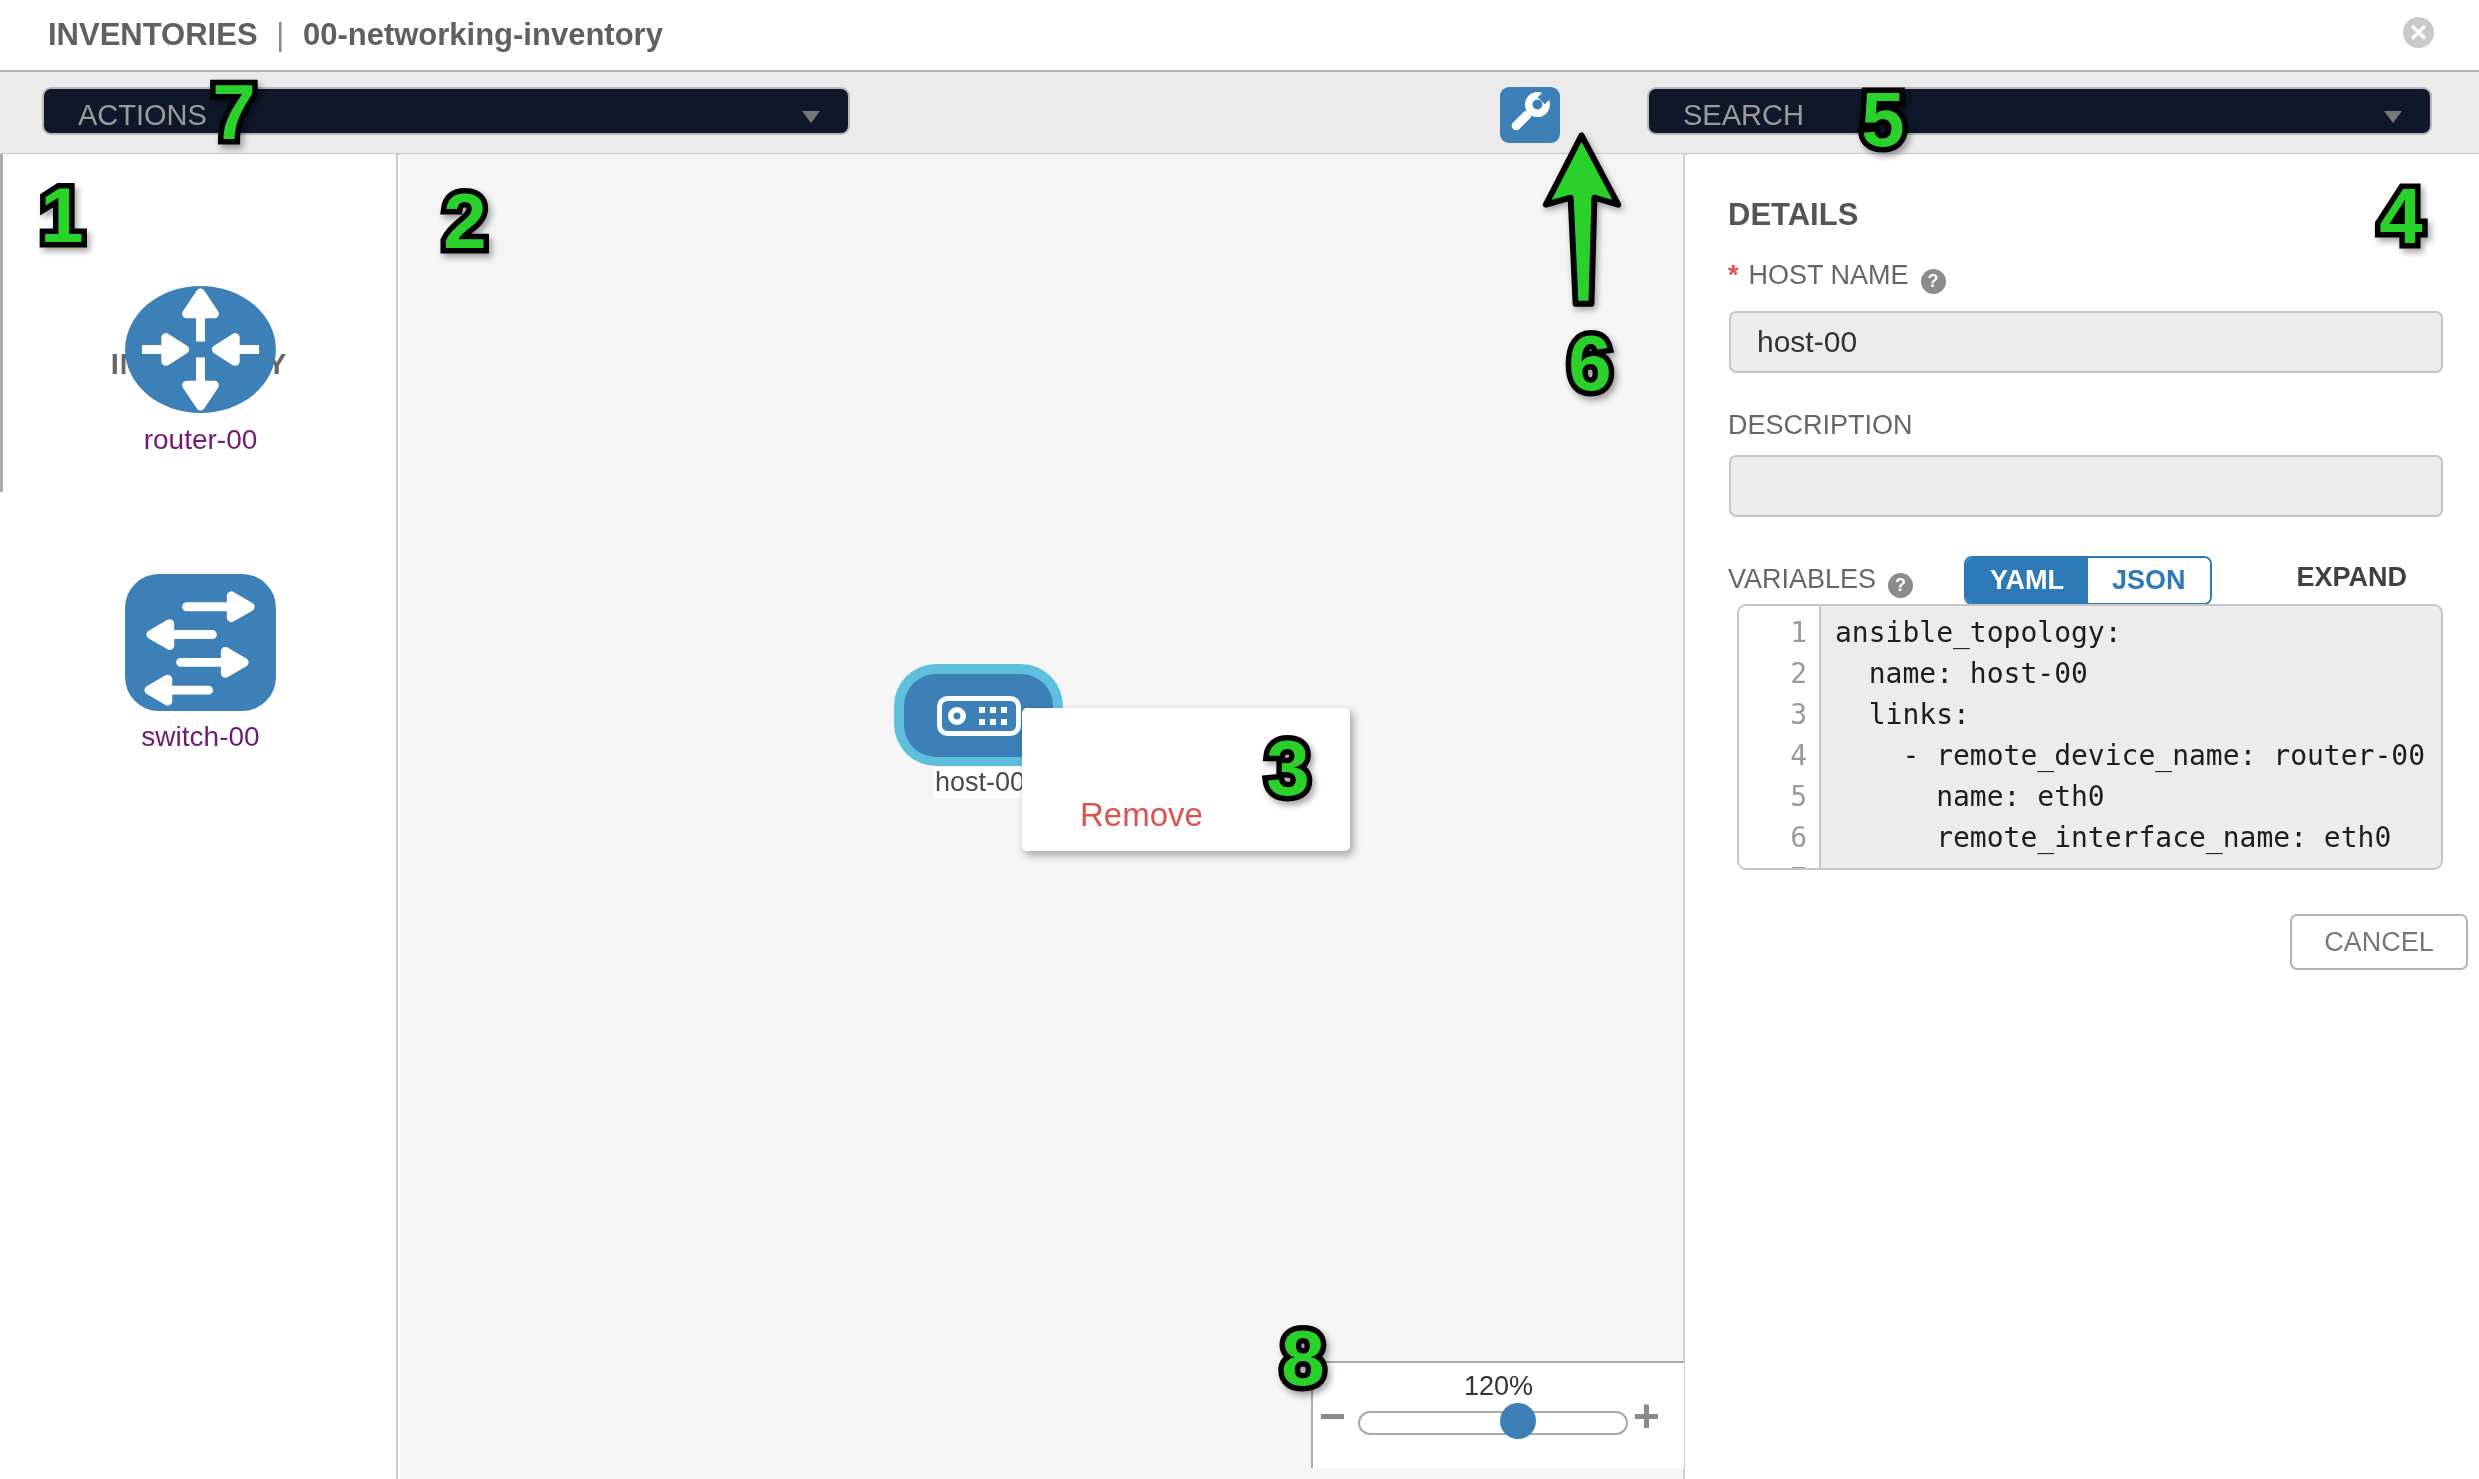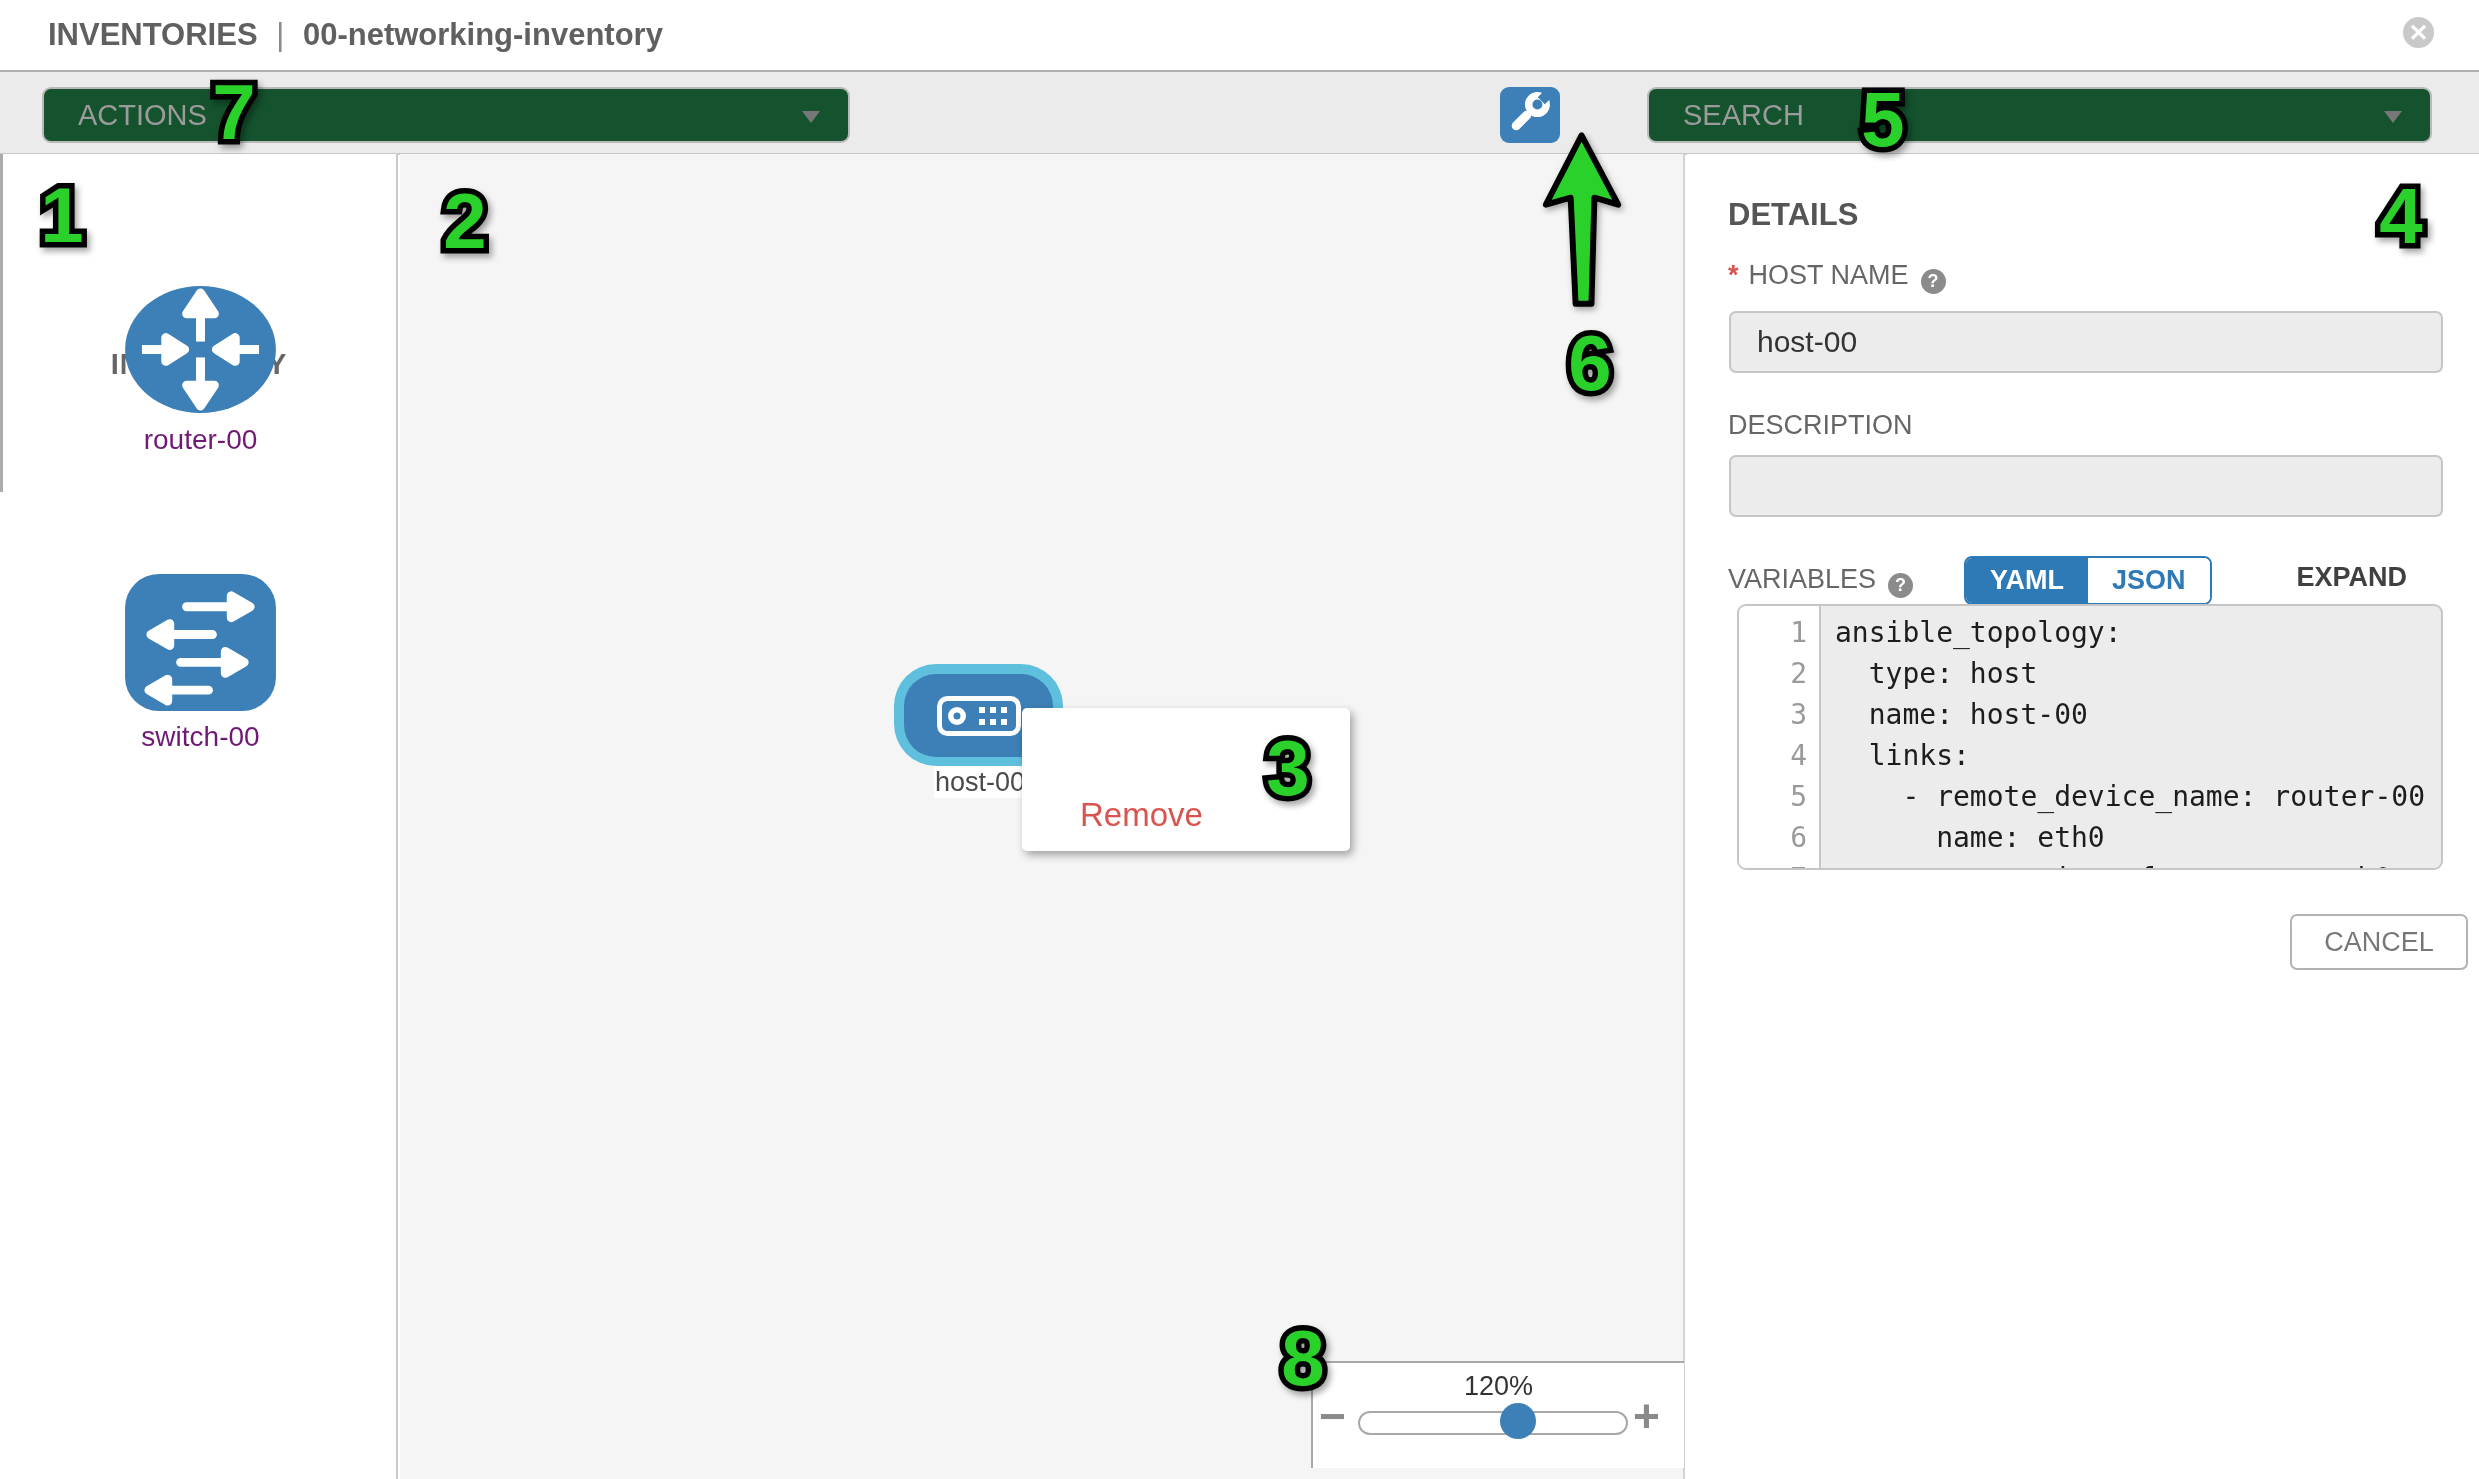--- a/index.html
+++ b/index.html
@@ -12,21 +12,21 @@
   .header-title{position:absolute;left:48px;top:0;height:70px;line-height:70px;
           font-size:31px;font-weight:bold;color:#606060;}
   .header-title .sep{margin:0 10px;color:#8a8a8a;font-weight:normal;}
   .close-btn{position:absolute;left:2403px;top:17px;width:31px;height:31px;border-radius:50%;
           background:#c9c9c9;color:#fff;text-align:center;line-height:31px;font-size:24px;
           font-weight:bold;cursor:pointer;}
 
   
   .toolbar{position:absolute;left:0;top:72px;width:2480px;height:81px;background:#ebebeb;
           border-bottom:2px solid #c9c9c9;}
-  .dropdown{position:absolute;top:15px;height:56px;background:#14532d;border:2px solid #b9b9b9;
+  .dropdown{position:absolute;top:15px;height:48px;background:#0f172a;border:2px solid #b9b9b9;
           border-radius:9px;box-sizing:border-box;}
   .dropdown .ph{position:absolute;left:34px;top:0;line-height:52px;font-size:29px;color:#9b9b9b;}
   .caret{position:absolute;right:28px;top:22px;width:0;height:0;border-left:9px solid transparent;
           border-right:9px solid transparent;border-top:12px solid #777;}
   .dd-actions{left:42px;width:808px;}
   .dd-search{left:1647px;width:785px;}
   .wrench-btn{position:absolute;left:1500px;top:15px;width:60px;height:56px;background:#3c80b7;
           border:none;border-radius:9px;padding:0;cursor:pointer;}
   .key-btn{position:absolute;left:1580px;top:96px;width:40px;height:40px;cursor:pointer;}
 
@@ -260,21 +260,20 @@
         <div class="lnum">1</div>
         <div class="lnum">2</div>
         <div class="lnum">3</div>
         <div class="lnum">4</div>
         <div class="lnum">5</div>
         <div class="lnum">6</div>
         <div class="lnum">7</div>
       </div>
       <div class="codebody">
         <div class="cline">ansible_topology:</div>
-        <div class="cline">  type: host</div>
         <div class="cline">  name: host-00</div>
         <div class="cline">  links:</div>
         <div class="cline">    - remote_device_name: router-00</div>
         <div class="cline">      name: eth0</div>
         <div class="cline">      remote_interface_name: eth0</div>
       </div>
     </div>
 
     <button class="cancel-btn">CANCEL</button>
   </div>

